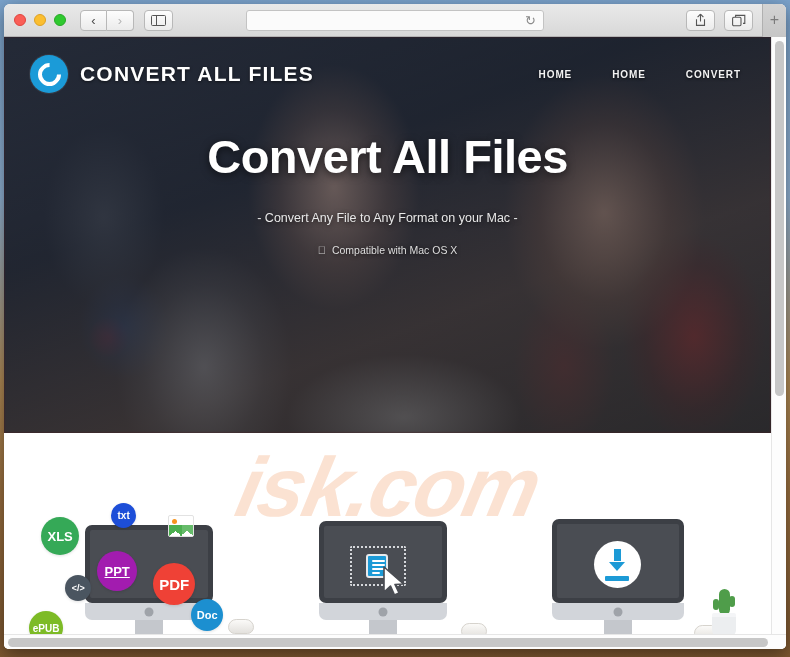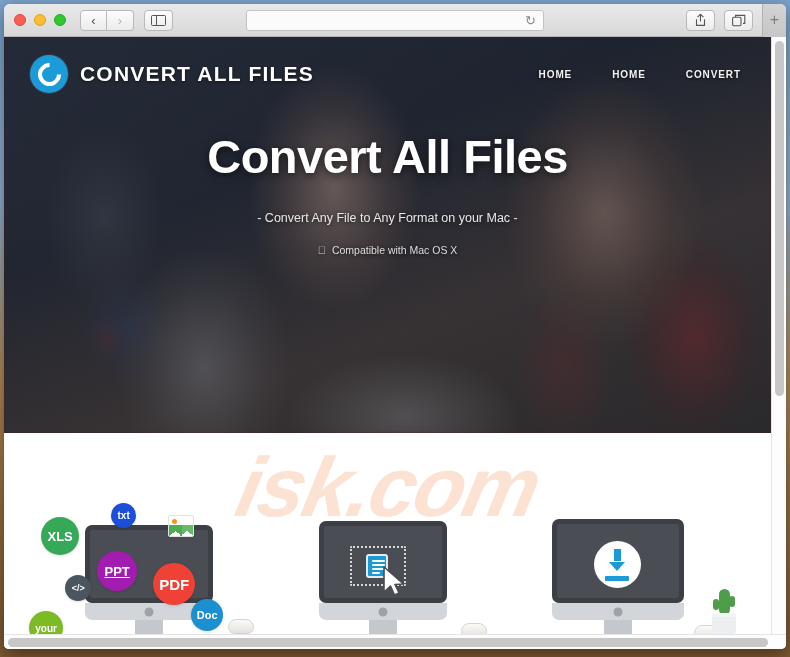--- a/index.html
+++ b/index.html
@@ -471,21 +471,21 @@
               <div class="mon-neck"></div>
 
             </div>
             <div class="mouse" style="position:absolute; left:205px; top:116px;"></div>
 
             <div class="badge b-xls" style="left:18px; top:14px;  width:38px; height:38px; font-size:13px;">XLS</div>
             <div class="badge b-txt" style="left:88px; top:0px;   width:25px; height:25px; font-size:10px;">txt</div>
             <div class="badge b-ppt" style="left:74px; top:48px;  width:40px; height:40px; font-size:13px;">PPT</div>
             <div class="badge b-pdf" style="left:130px; top:60px; width:42px; height:42px; font-size:15px;">PDF</div>
             <div class="badge b-doc" style="left:168px; top:96px; width:32px; height:32px; font-size:11px;">Doc</div>
-            <div class="badge b-epub" style="left:6px;  top:108px; width:34px; height:34px; font-size:10px;">your</div>
+            <div class="badge b-epub" style="left:6px;  top:108px; width:34px; height:34px; font-size:10px;">ePUB</div>
             <div class="badge b-code" style="left:42px; top:72px;  width:26px; height:26px; font-size:9px;">&lt;/&gt;</div>
 
             <div class="img-badge" style="left:145px; top:12px;">
               <span class="img-sun"></span>
               <span class="img-mtn"></span>
             </div>
           </div>
 
           <div class="feature">
             <div class="monitor" style="left:50px; top:18px; width:128px;">

